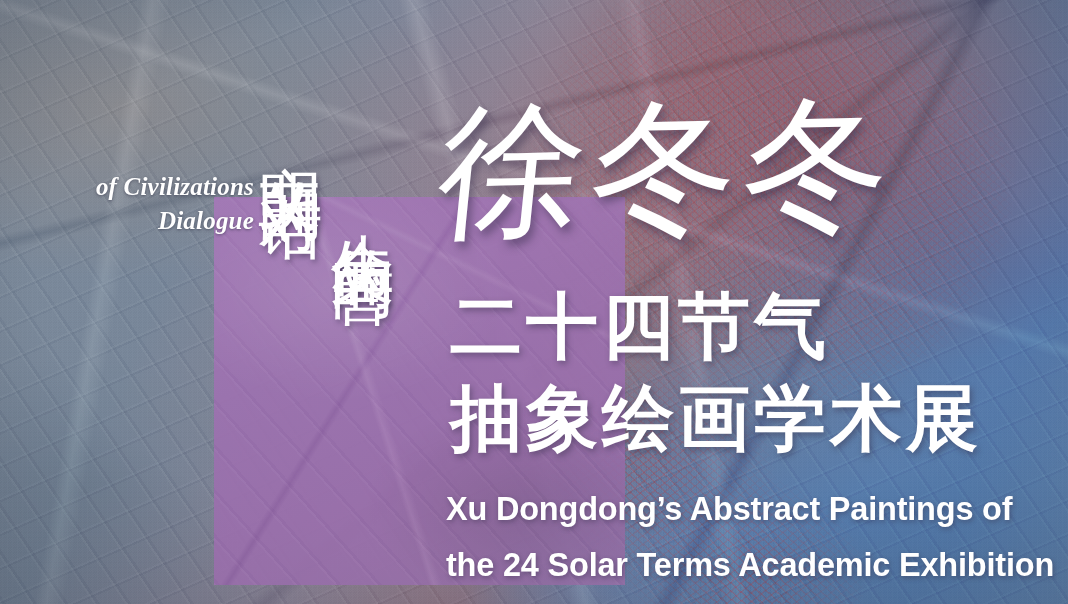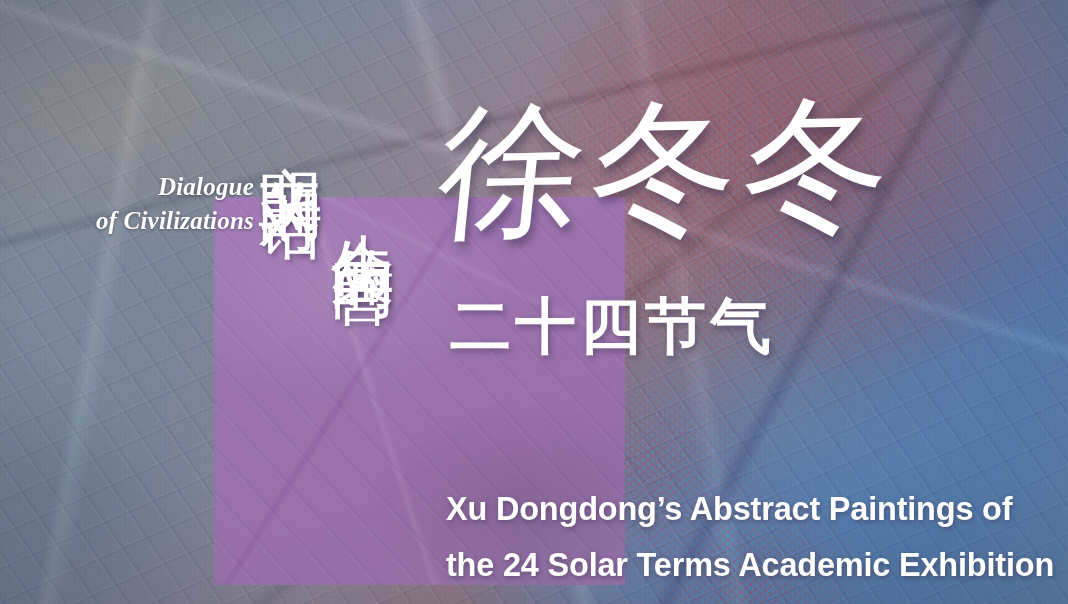--- a/index.html
+++ b/index.html
@@ -164,21 +164,21 @@
     transform: skewX(-7deg) rotate(-1.2deg);
     text-shadow: 4px 6px 9px rgba(55,45,75,0.5);
   }
 
   #cn-subtitle-1, #cn-subtitle-2 {
     position: absolute;
     left: 450px;
     color: #ffffff;
     font-family: "Liberation Sans", "DejaVu Sans", sans-serif;
     font-weight: 700;
-    font-size: 61px;
+    font-size: 72px;
     line-height: 72px;
     letter-spacing: 4px;
     white-space: nowrap;
     text-shadow: 2px 3px 6px rgba(50,45,70,0.45);
   }
   #cn-subtitle-1 { top: 290px; }
   #cn-subtitle-2 { top: 382px; }
 
   #en-subtitle {
     position: absolute;
@@ -204,29 +204,30 @@
 
   <div class="bg-layer bg-base"></div>
   <div class="bg-layer bg-crackle"></div>
   <div class="bg-layer bg-creases"></div>
   <div class="bg-layer bg-grain"></div>
   <div class="bg-layer bg-vignette"></div>
 
   <div id="purple-panel"></div>
 
   <div id="english-tagline">
+    <span class="tagline-line">of Civilizations</span>
     <span class="tagline-line">Dialogue</span>
-    <span class="tagline-line">of Civilizations</span>
   </div>
 
   <div class="vertical-cn" id="cn-col-left">文明的对话</div>
   <div class="vertical-cn" id="cn-col-right">生命的问答</div>
 
   <div id="calligraphy-title">徐冬冬</div>
 
   <div id="cn-subtitle-1">二十四节气</div>
+  <div id="cn-subtitle-2">抽象绘画学术展</div>
 
   <div id="en-subtitle">
     <span class="en-line">Xu Dongdong’s Abstract Paintings of</span>
     <span class="en-line">the 24 Solar Terms Academic Exhibition</span>
   </div>
 
 </div>
 
 </body></html>

